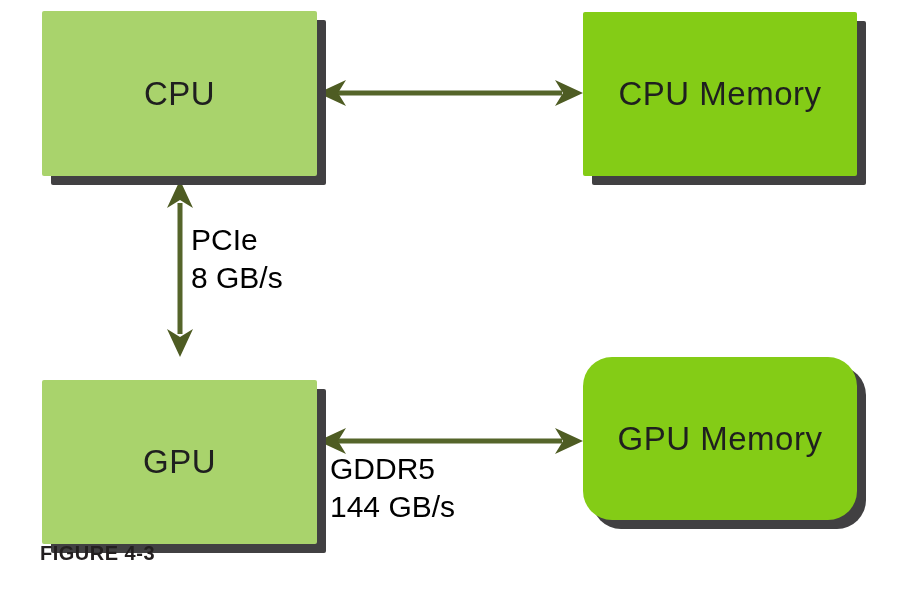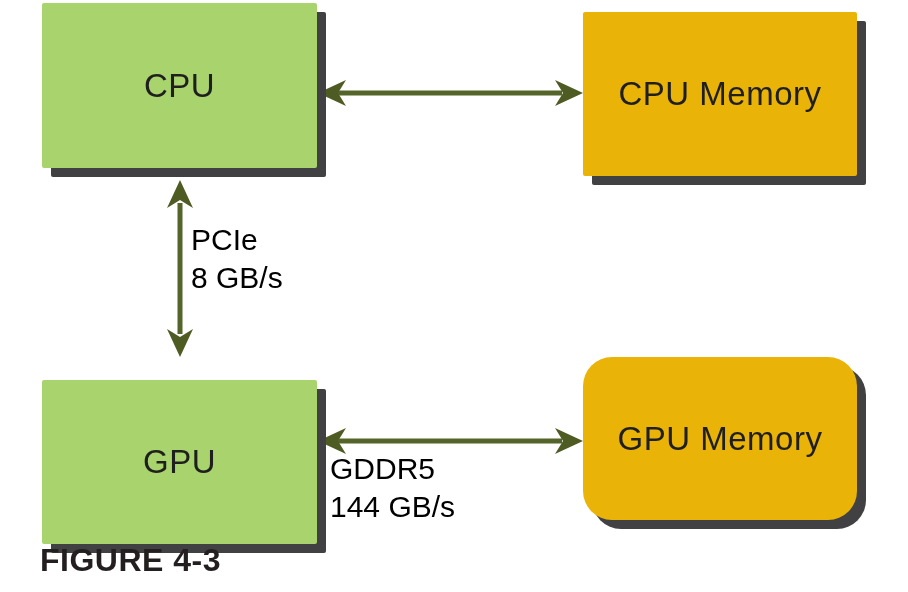--- a/index.html
+++ b/index.html
@@ -30,22 +30,22 @@
     justify-content: center;
     box-shadow: 9px 9px 0 0 #414042;
     border-radius: 2px;
   }
   .node-label {
     font-size: 33px;
     color: #1f1f1f;
     letter-spacing: 0.5px;
   }
   .node-green { background: #a9d36c; }
-  .node-yellow { background: #eab308; }
-  .node-cpu        { left: 42px;  top: 3px;  width: 275px; height: 165px; }
+  .node-yellow { background: #84cc16; }
+  .node-cpu        { left: 42px;  top: 11px;  width: 275px; height: 165px; }
   .node-cpu-memory { left: 583px; top: 12px;  width: 274px; height: 164px; }
   .node-gpu        { left: 42px;  top: 357px; width: 275px; height: 164px; margin-top: 23px; }
   .node-gpu-memory { left: 583px; top: 357px; width: 274px; height: 163px; border-radius: 29px; }
   .edge-label {
     position: absolute;
     font-size: 30px;
     line-height: 38px;
     color: #000000;
     white-space: nowrap;
   }
@@ -56,21 +56,21 @@
   }
   .edge-label-gddr5 {
     left: 330px;
     top: 450px;
     width: 240px;
   }
   .figure-caption {
     position: absolute;
     left: 40px;
     top: 542px;
-    font-size: 32px;
+    font-size: 20px;
     font-weight: bold;
     letter-spacing: 0.5px;
     color: #231f20;
   }
 </style>
 </head>
 <body>
 
 <div class="stage">
 

